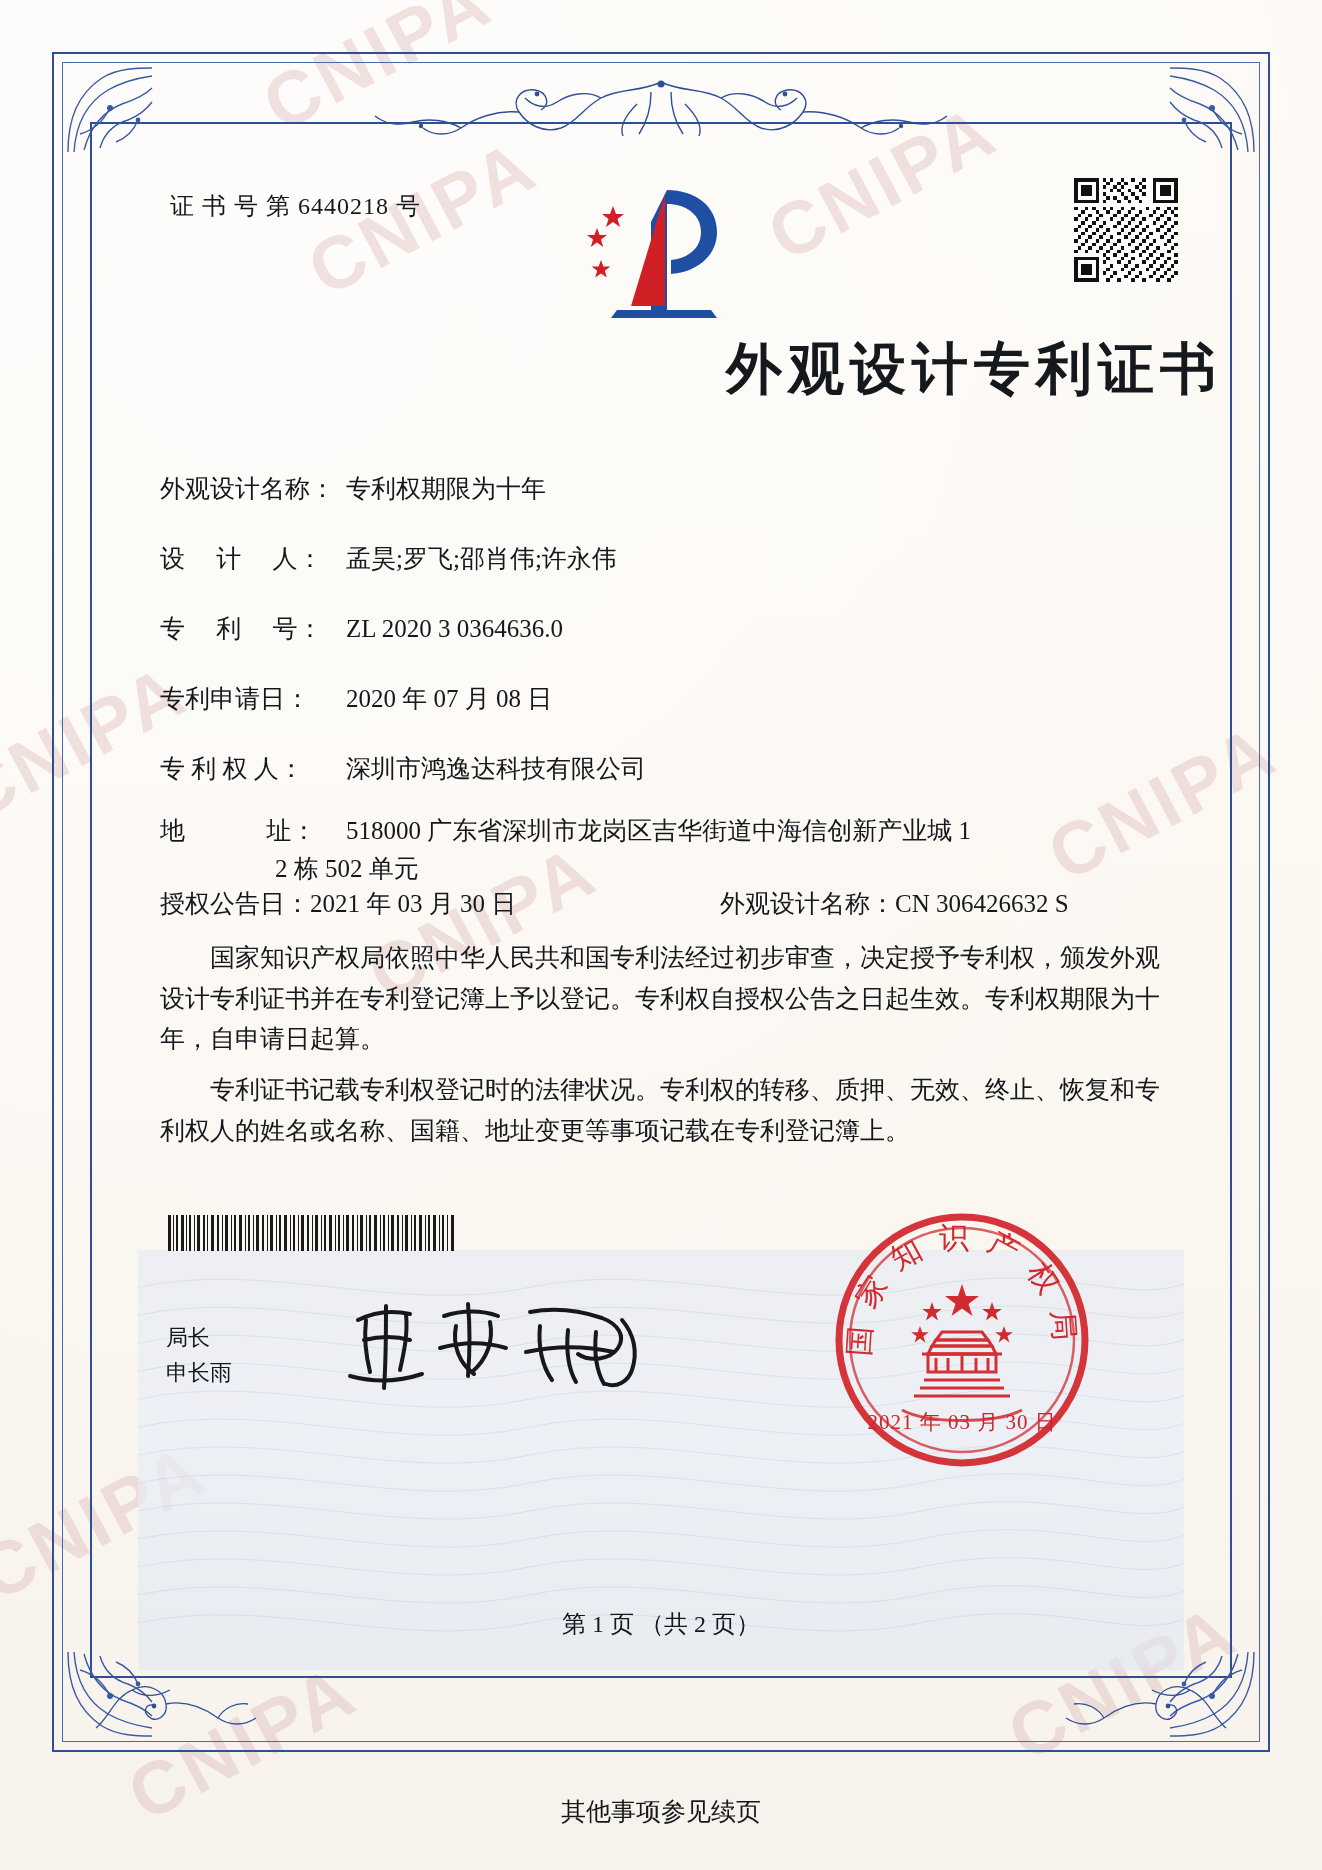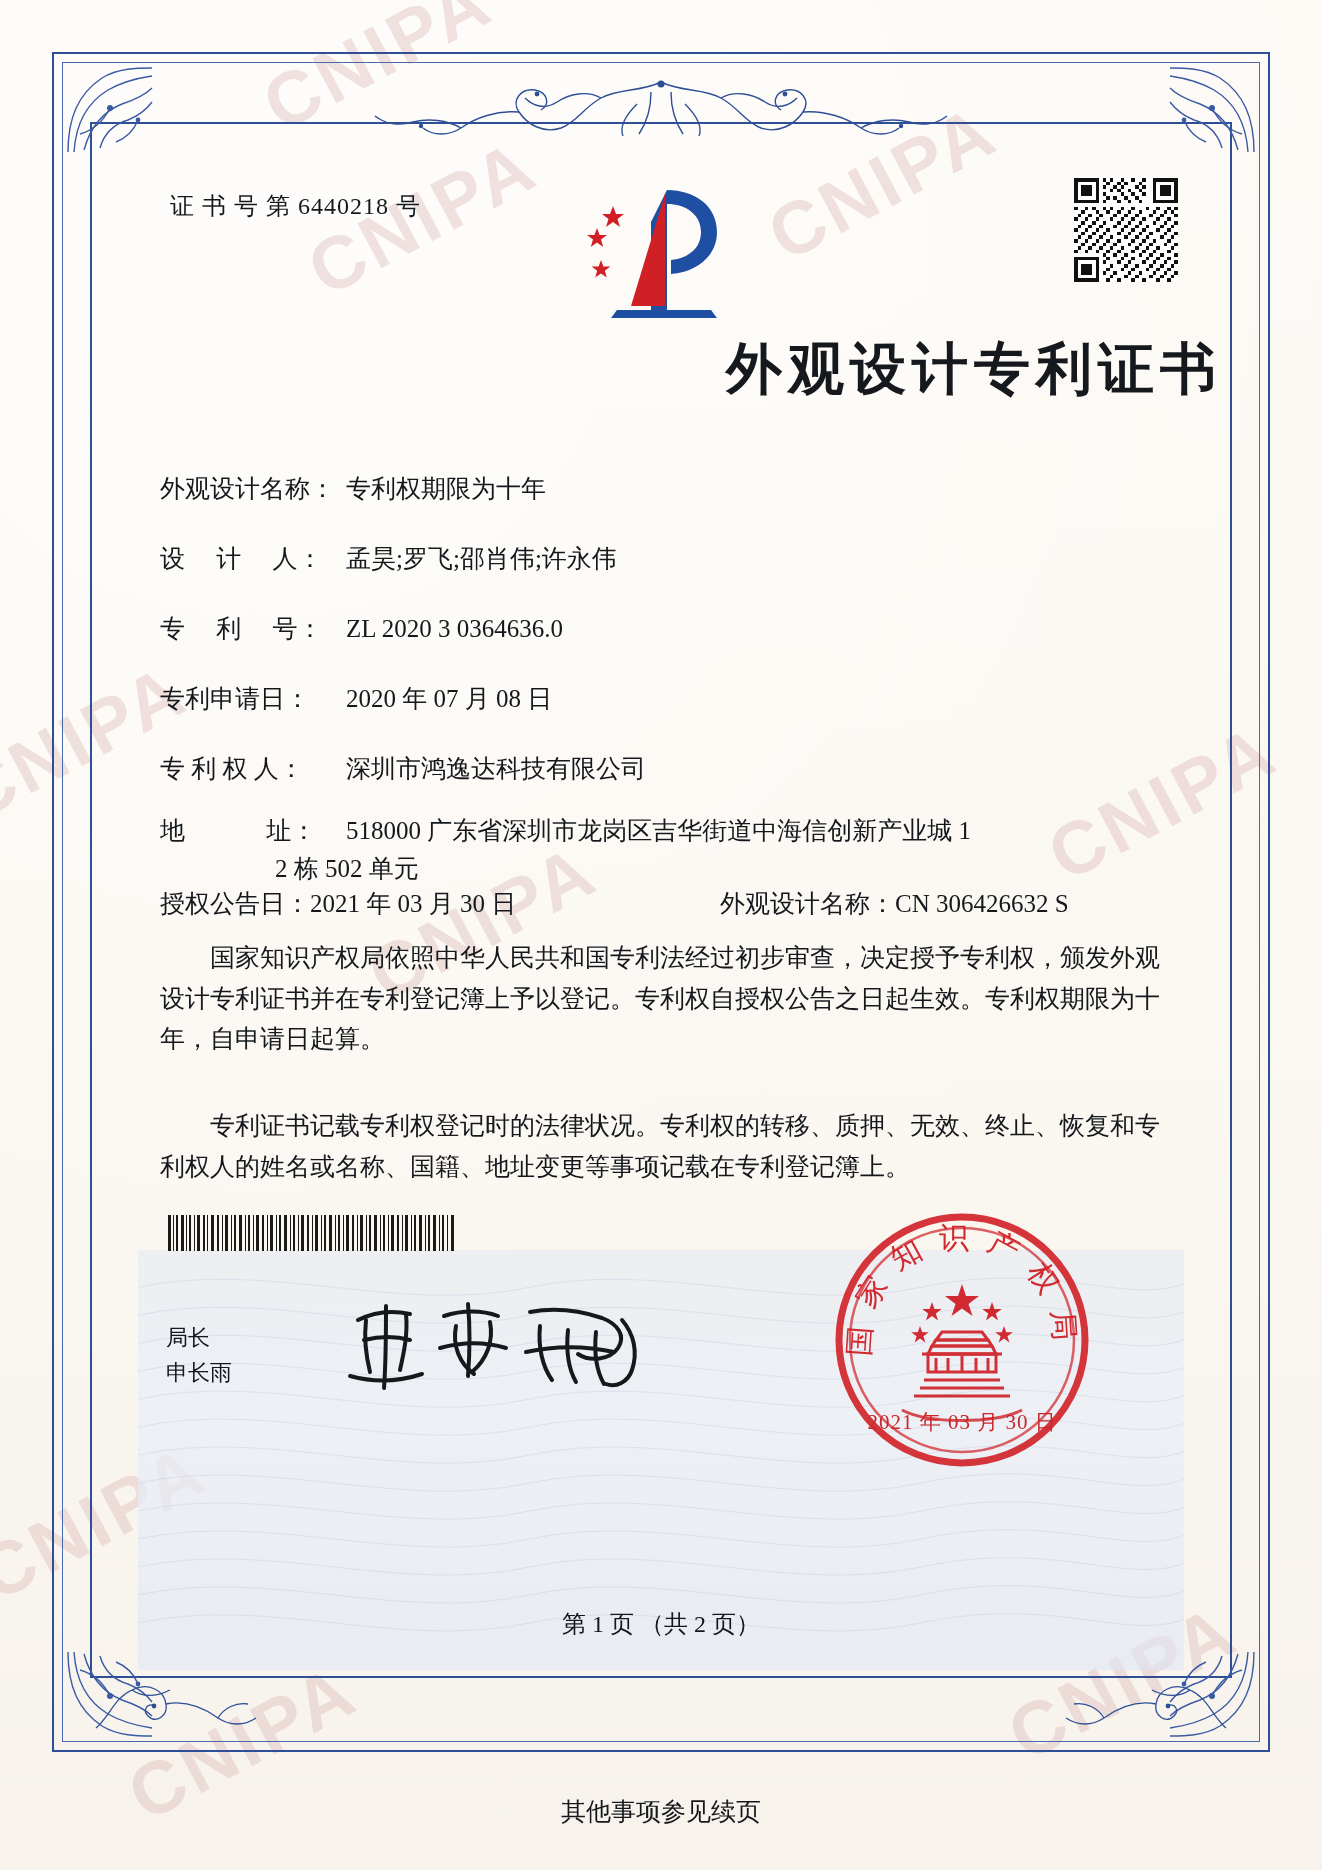--- a/index.html
+++ b/index.html
@@ -195,21 +195,21 @@
     left: 60px;
     width: 1000px;
     font-size: 25px;
     line-height: 1.62;
     color: #14181c;
     text-align: justify;
     text-indent: 2em;
     font-family: "Liberation Serif", serif;
   }
   #para1 { top: 798px; }
-  #para2 { top: 930px; margin-top: 36px; }
+  #para2 { top: 930px; }
 
   
   #lower-band {
     position: absolute;
     left: 38px;
     right: 38px;
     top: 1110px;
     height: 420px;
     background: linear-gradient(180deg, rgba(226,232,243,0.55) 0%, rgba(233,238,247,0.75) 40%, rgba(222,230,243,0.6) 100%);
   }

